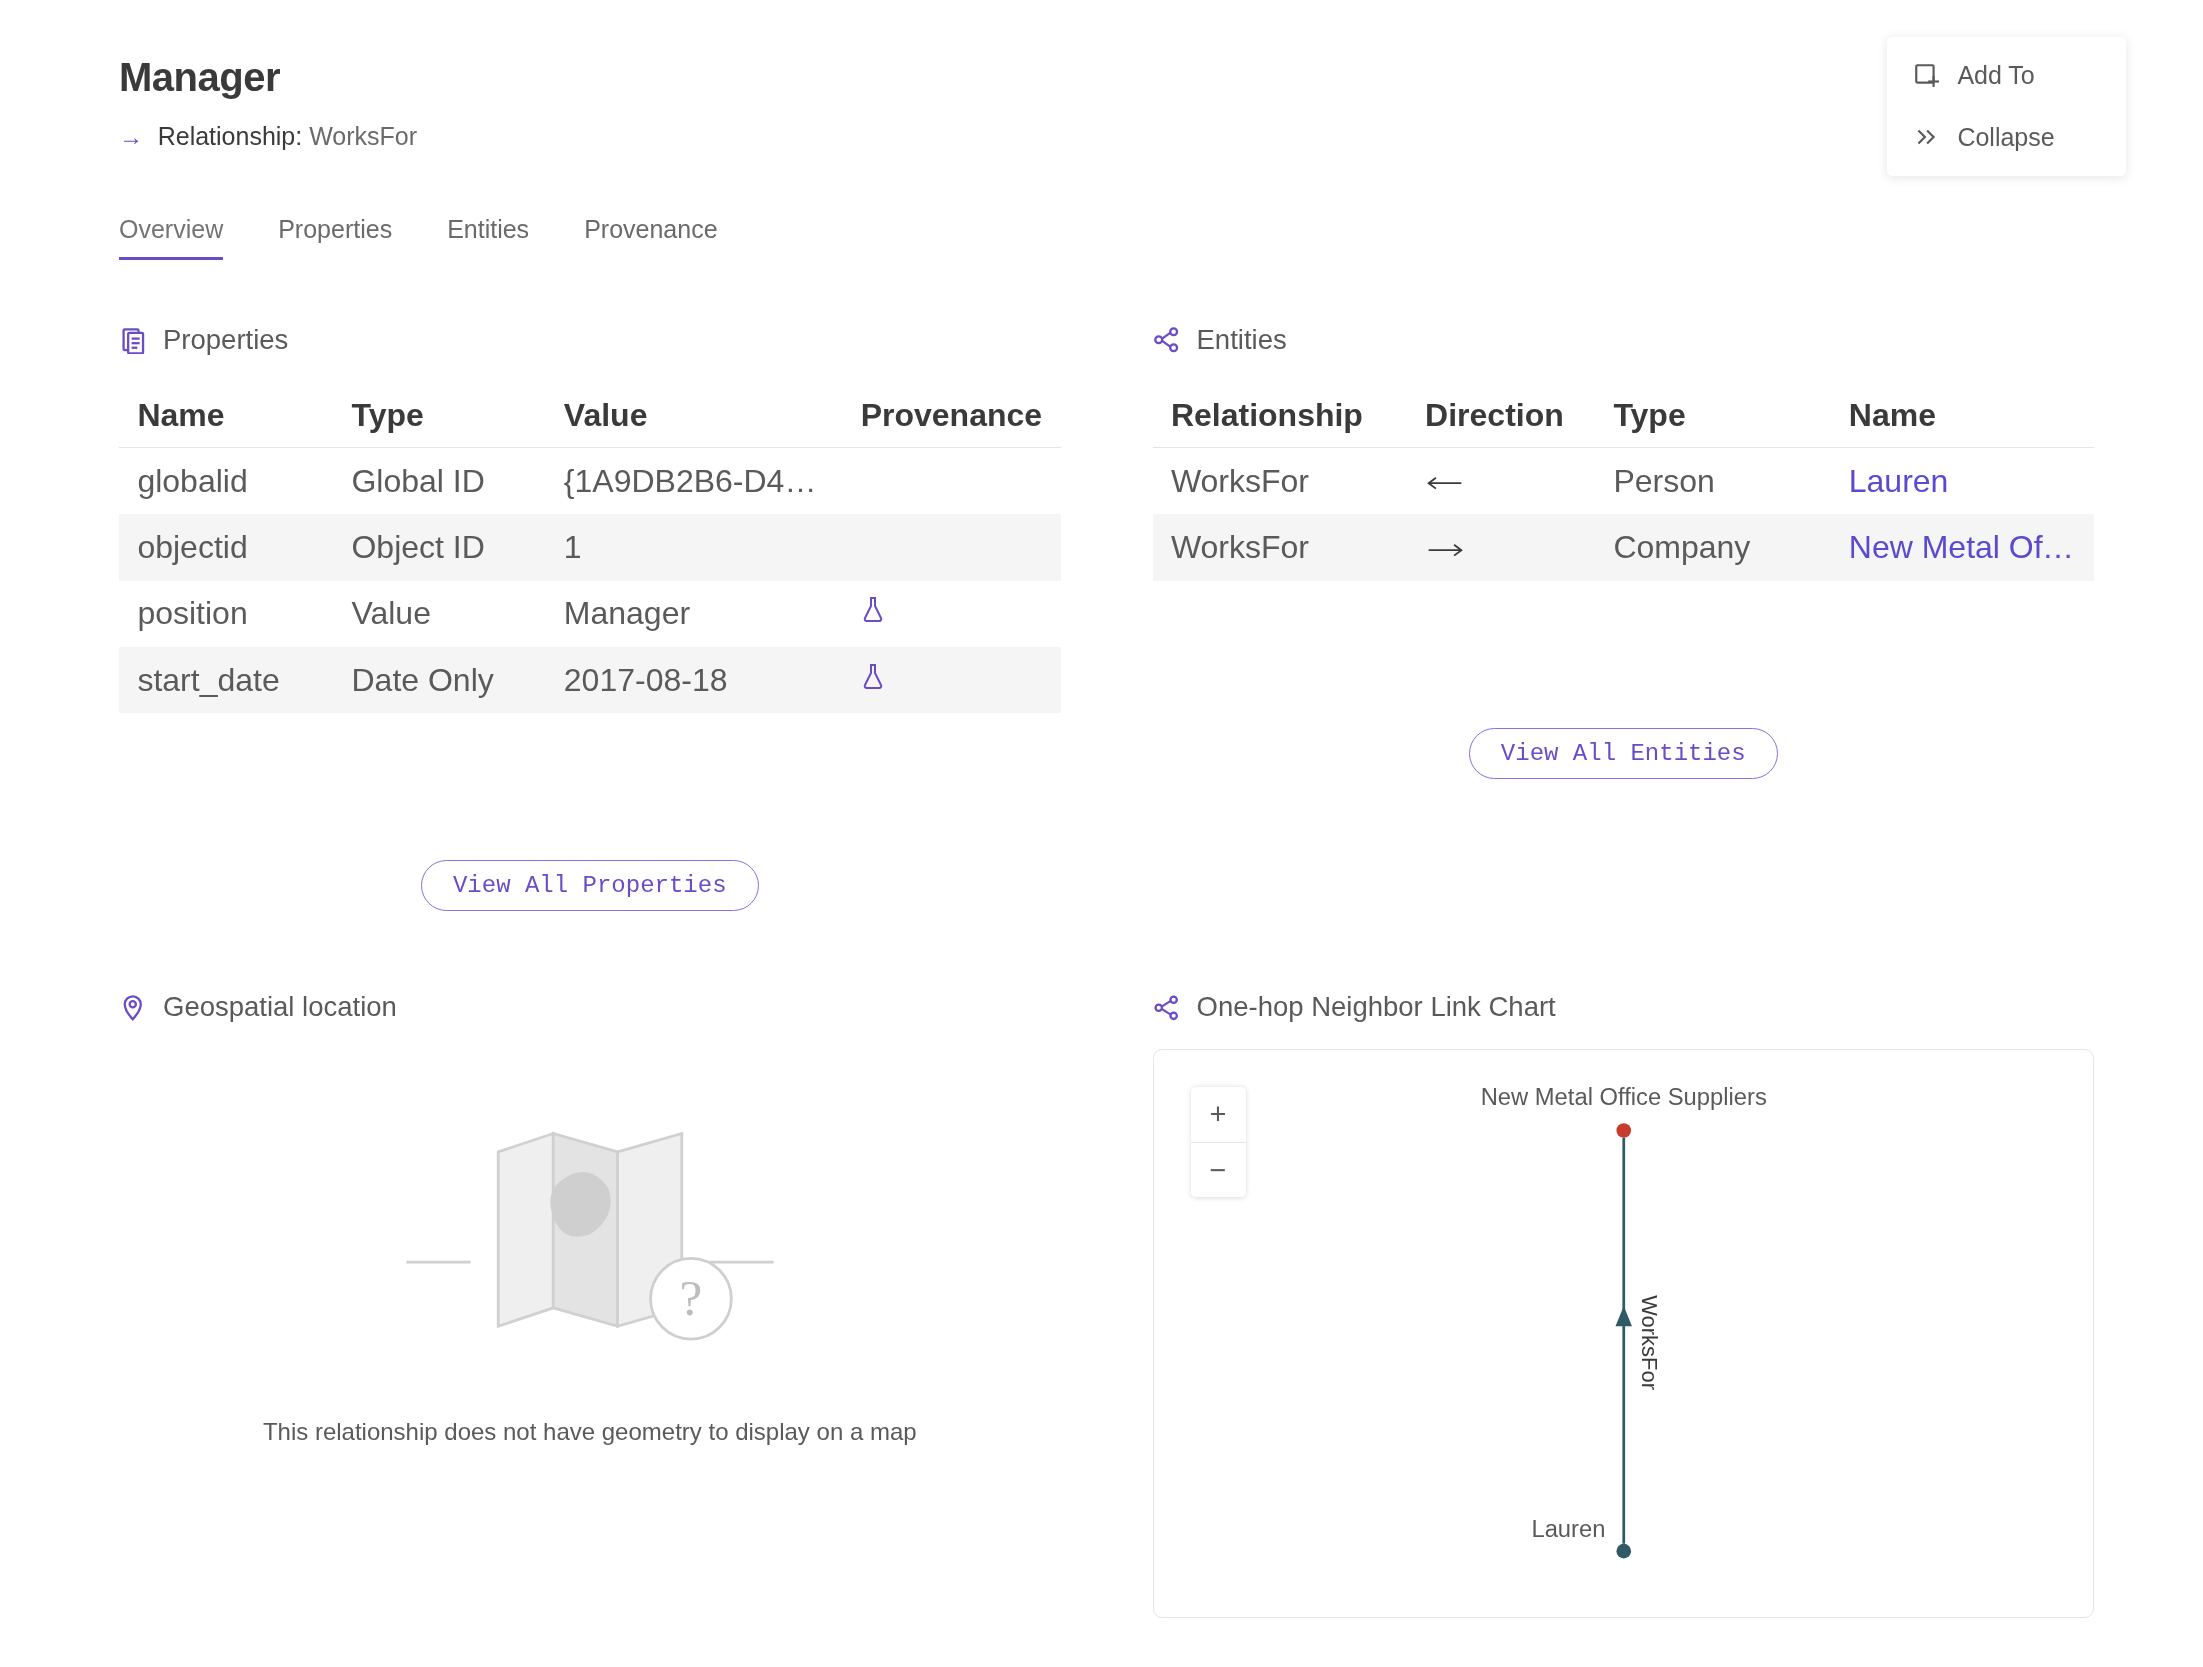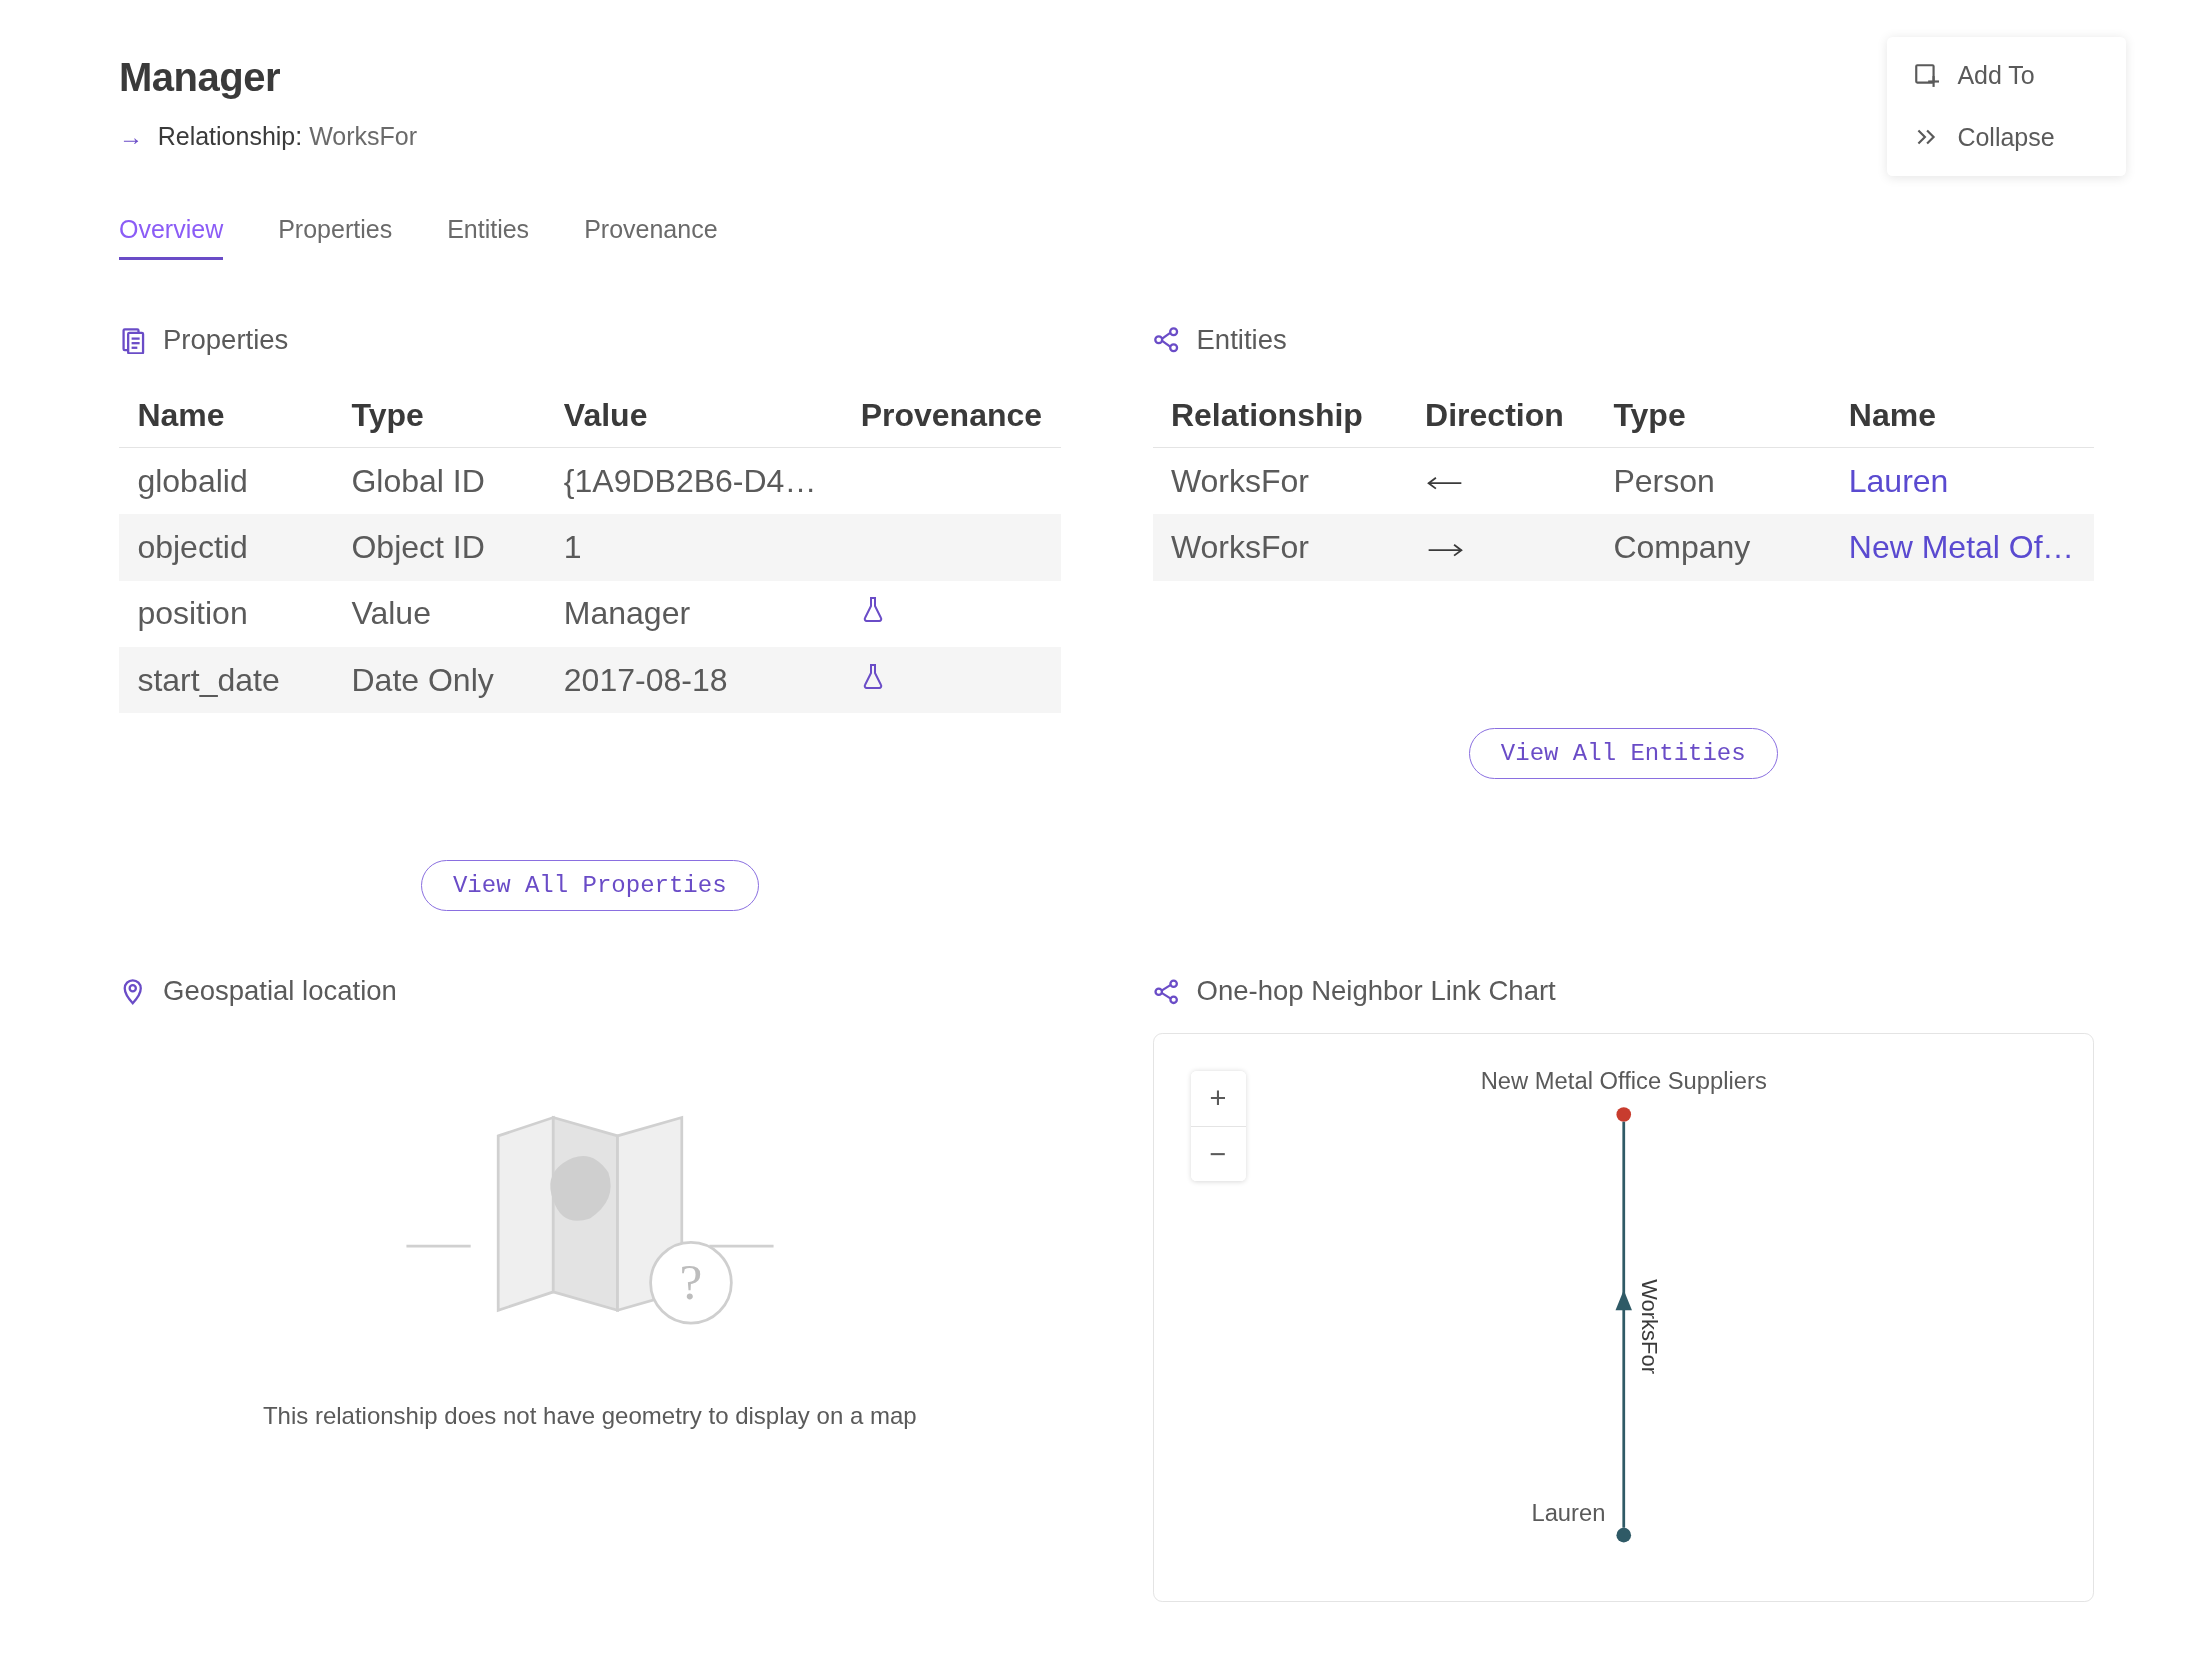--- a/index.html
+++ b/index.html
@@ -58,21 +58,21 @@
   .action-item{
     display:flex;align-items:center;gap:18.4px;
     padding:16.5px 26px;font-size:25px;color:#5a5a5a;
     cursor:pointer;
   }
   .action-item svg{width:26px;height:26px;stroke:#5a5a5a;fill:none;stroke-width:2;}
 
   
   .tabs{display:flex;gap:55px;border-bottom:none;margin-bottom:64px;}
   .tab{font-size:25px;color:#6a6a6a;padding-bottom:13px;cursor:pointer;}
-  .tab.active{color:#8b5cf6;border-bottom:3.7px solid var(--purple);}
+  .tab.active{color:#737373;border-bottom:3.7px solid var(--purple);}
 
   
   .cols{display:flex;gap:92px;}
   .col{flex:1;min-width:0;}
 
   
   .sect-h{display:flex;align-items:center;gap:16.5px;margin-bottom:26px;}
   .sect-h .ic{width:27.5px;height:27.5px;color:var(--purple);}
   .sect-h .lbl{font-size:27.5px;color:#5a5a5a;}
 
@@ -95,21 +95,21 @@
   .dir-arrow{display:inline-block;width:40px;height:16.5px;}
 
   
   .pill-row{margin-top:147px;text-align:center;font-family:Liberation Mono, monospace;}
   .pill{
     display:inline-block;padding:11px 31px;border:1.8px solid var(--pill-border);
     border-radius:917px;color:var(--purple);font-size:24px;cursor:pointer;background:#fff;
   }
 
   
-  .lower{display:flex;gap:92px;margin-top:64px;}
+  .lower{display:flex;gap:92px;margin-top:80px;}
   .lower .col{flex:1;}
 
   .geo-note{font-size:24px;color:#5a5a5a;text-align:center;margin-top:55px;}
 
   
   .chart-card{
     border:1.8px solid var(--border);border-radius:9.2px;
     height:569px;position:relative;margin-top:18.4px;background:#fff;
   }
   .zoom{

